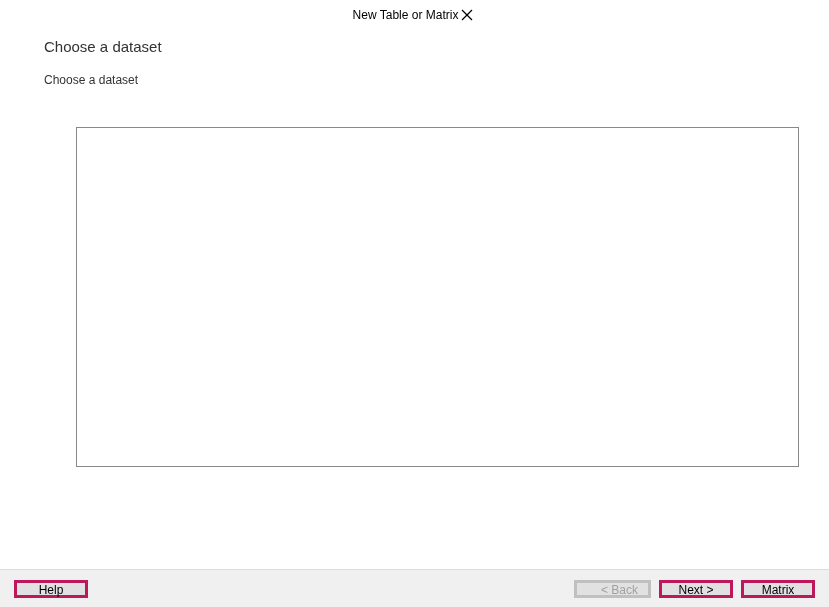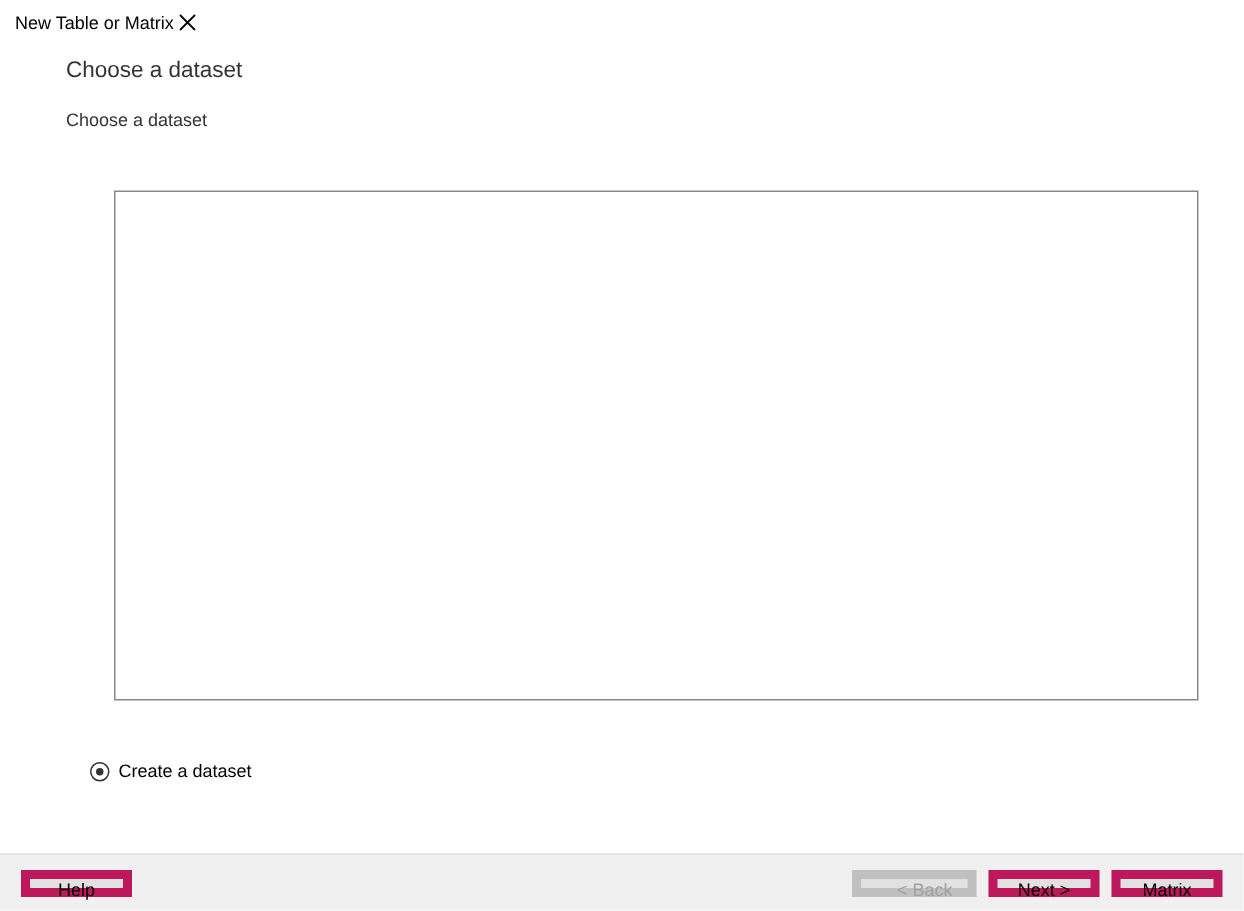--- a/index.html
+++ b/index.html
@@ -11,21 +11,21 @@
       font-family: "Segoe UI", Tahoma, sans-serif;
       font-size: 12px;
       background: #ffffff;
       width: 829px;
       height: 607px;
       overflow: hidden;
       color: #000;
     }
     .titlebar {
       display: flex;
-      justify-content: flex-start;
+      justify-content: center;
       align-items: center;
       padding: 6px 10px 4px 10px;
       height: 28px;
     }
     .titlebar-title {
       font-size: 12px;
       color: #000;
     }
     .close-btn {
       width: 18px;
@@ -100,21 +100,21 @@
     }
     .footer-spacer {
       flex: 1;
     }
     .btn {
       height: 18px;
       min-width: 74px;
       padding: 0 10px;
       font-size: 12px;
       font-family: inherit;
-      border: 6px solid #be185d;
+      border: 3px solid #be185d;
       background: #e1e1e1;
       color: #000;
       cursor: pointer;
       margin-left: 8px;
     }
     .btn.disabled {
       color: #a0a0a0;
       background: #e1e1e1;
       border-color: #c0c0c0;
       cursor: default;
@@ -134,26 +134,20 @@
       <line x1="1" y1="1" x2="11" y2="11" stroke="#000" stroke-width="1.2"></line>
       <line x1="11" y1="1" x2="1" y2="11" stroke="#000" stroke-width="1.2"></line>
     </svg>
   </div>
 </div>
 
 <div class="content">
   <div class="heading">Choose a dataset</div>
   <div class="subheading">Choose a dataset</div>
   <div class="list-box"></div>
-  <div class="radio-row">
-    <span class="radio-outer">
-      <span class="radio-inner"></span>
-    </span>
-    <span class="radio-label">Create a dataset</span>
-  </div>
 </div>
 
 <div class="footer">
   <button class="btn btn-help">Help</button>
   <div class="footer-spacer"></div>
   <button class="btn disabled">&lt; Back</button>
   <button class="btn">Next &gt;</button>
   <button class="btn">Matrix</button>
 </div>
 

